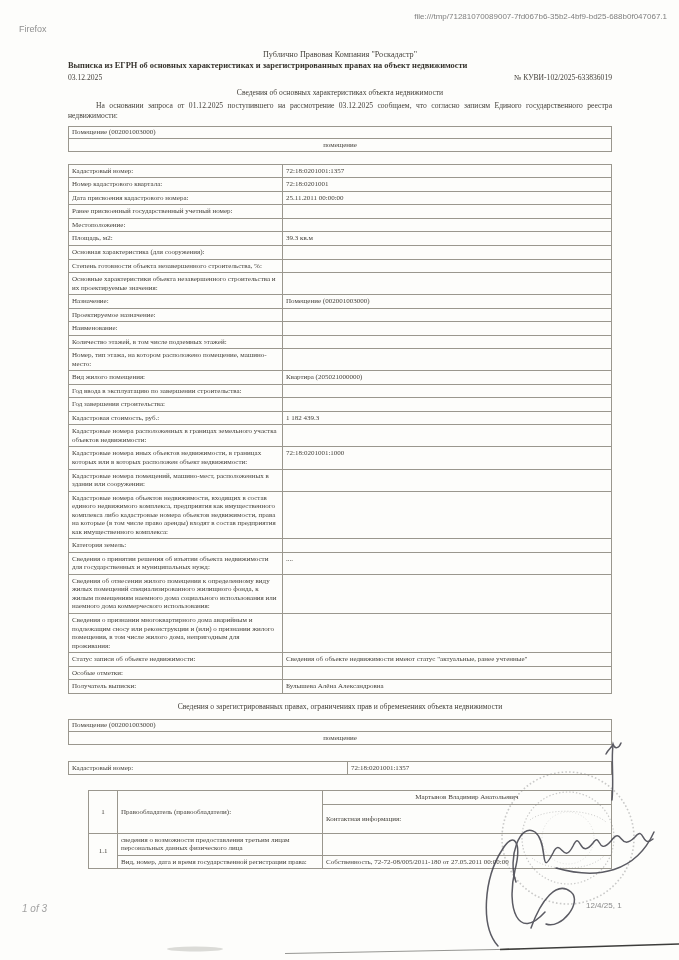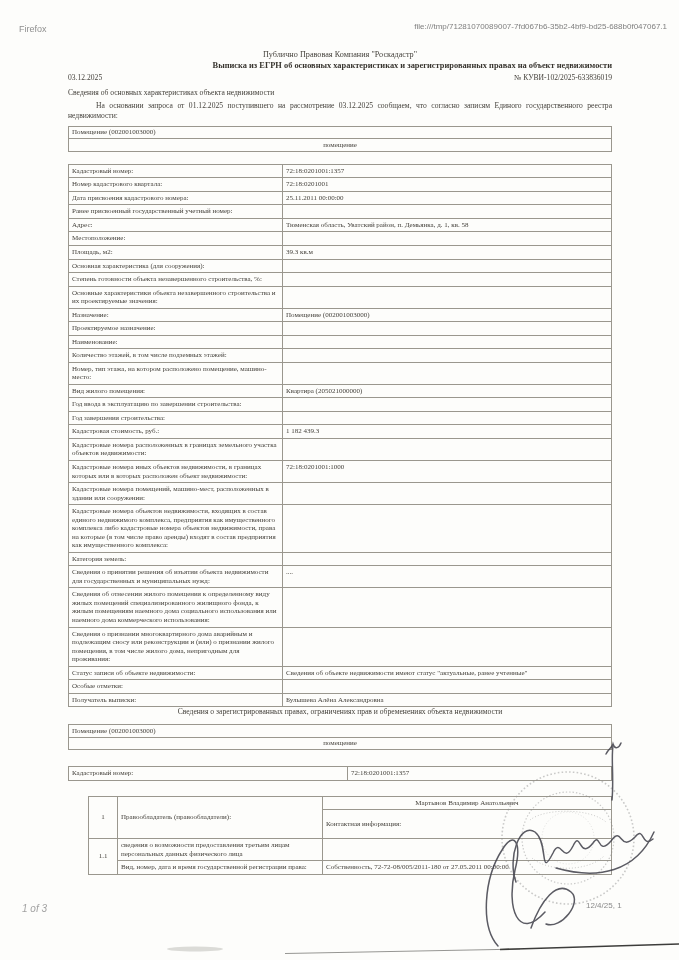--- a/index.html
+++ b/index.html
@@ -2,46 +2,46 @@
 <html><head>
 <meta charset="utf-8">
 <style>
   html,body{margin:0;padding:0;}
   body{width:679px;height:960px;background:#ffffff;}
   .page{position:relative;width:679px;height:960px;background:#fdfdfb;overflow:hidden;
         font-family:"Liberation Serif",serif;color:#45423c;}
   
   .print-chrome{font-family:"Liberation Sans",sans-serif;color:#8f8f8f;position:absolute;}
   .ph-app{left:19px;top:24px;font-size:9px;}
-  .ph-url{right:12px;top:22px;font-size:8px;color:#7e7e7e;max-width:360px;white-space:nowrap;}
+  .ph-url{right:12px;top:12px;font-size:8px;color:#7e7e7e;max-width:360px;white-space:nowrap;}
   .pf-page{left:22px;top:903px;font-size:10px;color:#a2a2a2;font-style:italic;}
   .pf-date{left:586px;top:901px;font-size:8px;color:#8a8a8a;}
   
   .content{position:absolute;left:68px;top:50px;width:544px;}
   .c-company{text-align:center;font-size:8.2px;}
-  .c-title{text-align:right;font-size:8.4px;font-weight:bold;color:#38352f;margin-top:2px;}
+  .c-title{text-align:left;font-size:8.4px;font-weight:bold;color:#38352f;margin-top:2px;}
   .meta-row{display:flex;justify-content:space-between;align-items:flex-start;margin-top:3px;font-size:7.6px;gap:10px;}
-  .sec-title{font-size:7.6px;margin-top:6px;}
+  .sec-title{text-align:center;font-size:7.6px;margin-top:6px;}
   .intro{font-size:7.6px;text-align:justify;text-indent:28px;margin-top:4px;line-height:1.3;}
   table{border-collapse:collapse;width:100%;table-layout:fixed;}
   td{border:1px solid #9a978e;padding:2px 3px;vertical-align:top;font-size:7px;line-height:1.22;
      word-wrap:break-word;}
   .obj-box{margin-top:5px;}
   .obj-box td{padding:1.5px 3px;}
   .obj-box .center{text-align:center;}
   .kv-table{margin-top:12px;}
   .kv-table td.k{width:207px;}
   .cad-table{margin-top:16px;}
   .cad-table td.k{width:272px;}
   .rights-table{margin-top:15px;margin-left:20px;width:524px;}
   .rights-table td.num{width:22px;text-align:center;vertical-align:middle;}
   .rights-table td.lbl{width:198px;vertical-align:middle;}
   .rights-table td.holder-name{text-align:center;}
   .rights-table td.contact{height:24px;vertical-align:middle;}
-  .sec2-title{text-align:center;font-size:7.6px;margin-top:0;}
+  .sec2-title{text-align:center;font-size:7.6px;margin-top:8px;}
   .obj-box2{margin-top:8px;}
   
   .overlay{position:absolute;left:0;top:0;width:679px;height:960px;pointer-events:none;}
 </style>
 </head>
 <body>
 
 <div class="page">
 
   <div class="print-chrome ph-app">Firefox</div>
@@ -81,24 +81,20 @@
             <td class="k">Номер кадастрового квартала:</td>
             <td class="v">72:18:0201001</td>
           </tr>
           <tr>
             <td class="k">Дата присвоения кадастрового номера:</td>
             <td class="v">25.11.2011 00:00:00</td>
           </tr>
           <tr>
             <td class="k">Ранее присвоенный государственный учетный номер:</td>
             <td class="v"></td>
-          </tr>
-          <tr>
-            <td class="k">Адрес:</td>
-            <td class="v">Тюменская область, Уватский район, п. Демьянка, д. 1, кв. 58</td>
           </tr>
           <tr>
             <td class="k">Местоположение:</td>
             <td class="v"></td>
           </tr>
           <tr>
             <td class="k">Площадь, м2:</td>
             <td class="v">39.3 кв.м</td>
           </tr>
           <tr>

